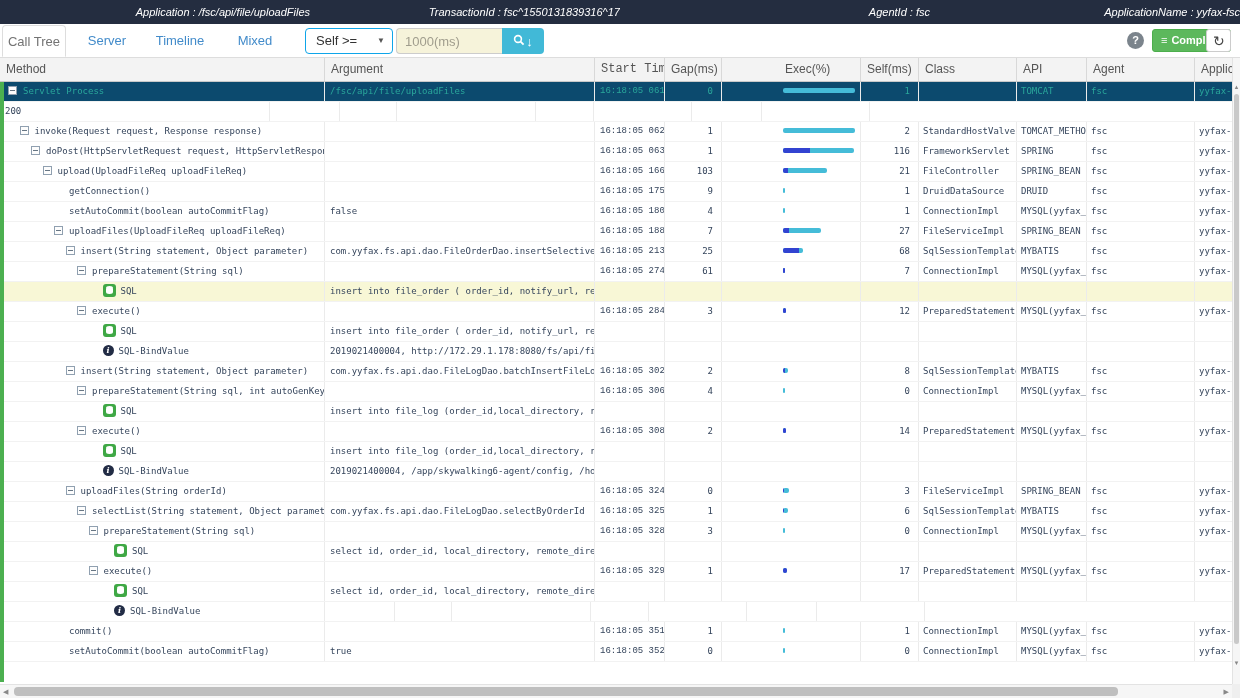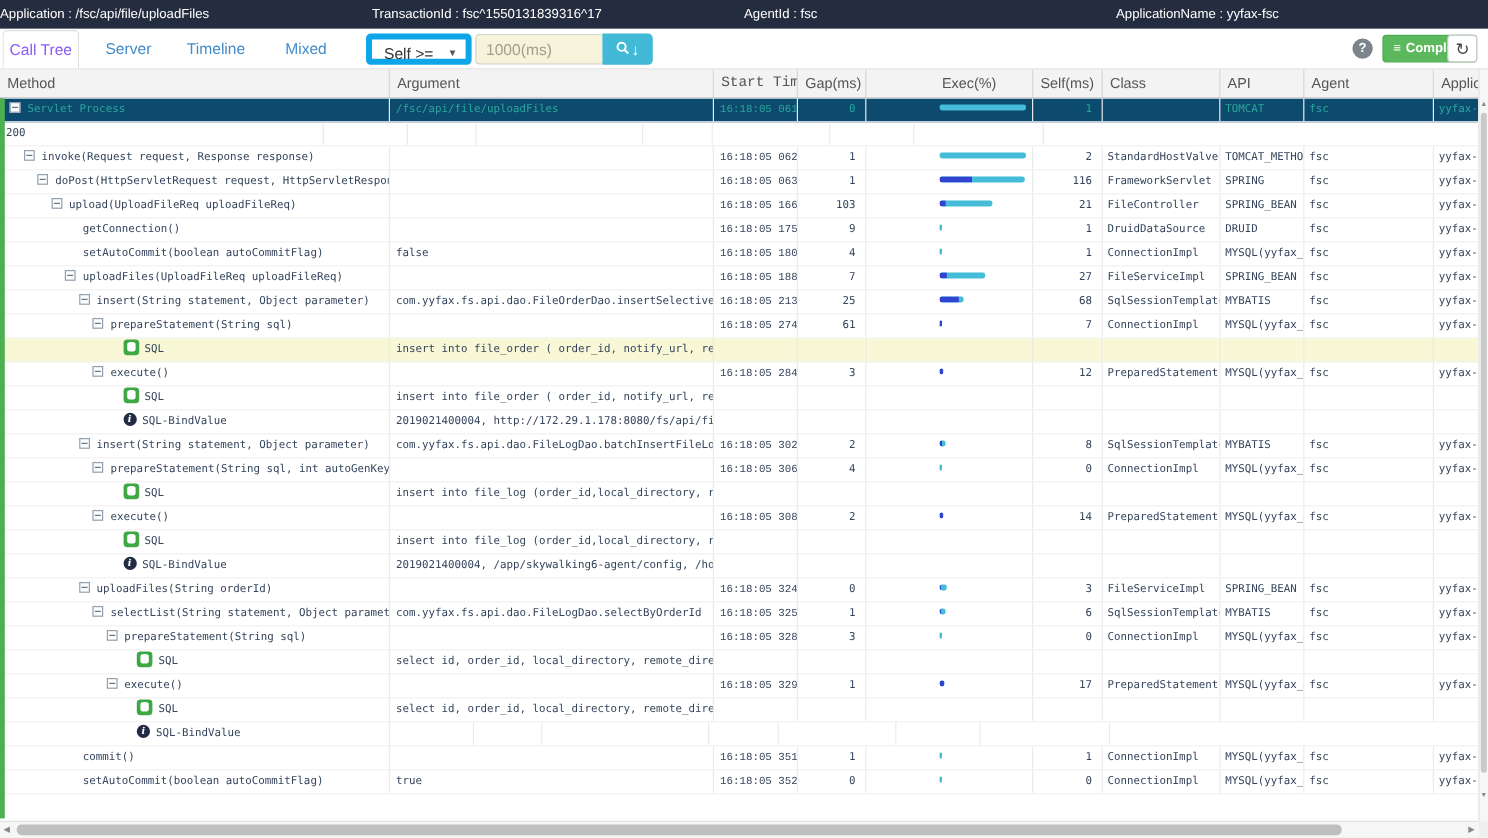--- a/index.html
+++ b/index.html
@@ -2,33 +2,33 @@
 <html><head>
 <meta charset="utf-8">
 <style>
   html,body{margin:0;padding:0;background:#e8e8e8;}
   #app{position:relative;width:1240px;height:698px;background:#fff;overflow:hidden;
        font-family:"Liberation Sans",sans-serif;}
 
   
   .topbar{position:absolute;top:0;left:0;width:1240px;height:24px;background:#242d40;
           display:flex;align-items:center;}
-  .topbar span{flex:1;text-align:left;color:#fff;font-size:11px;white-space:nowrap;overflow:hidden;}
+  .topbar span{flex:1;text-align:right;color:#fff;font-size:11px;white-space:nowrap;overflow:hidden;font-style:italic;}
 
   
   .toolbar{position:absolute;top:24px;left:0;width:1240px;height:34px;background:#fff;
            border-bottom:1px solid #ddd;box-sizing:border-box;}
   .tab{position:absolute;top:1px;height:32px;line-height:31px;font-size:13px;text-align:center;cursor:pointer;}
-  .tab-active{left:2px;width:64px;color:#8b5cf6;background:#fff;border:1px solid #ddd;border-bottom:1px solid #fff;
+  .tab-active{left:2px;width:64px;color:#737373;background:#fff;border:1px solid #ddd;border-bottom:1px solid #fff;
               border-radius:4px 4px 0 0;box-sizing:border-box;}
   .tab-link{color:#428bca;}
   .tab-sm{left:74px;width:66px;}
   .tab-tl{left:154px;width:52px;}
   .tab-mv{left:222px;width:66px;}
-  .filter-select{position:absolute;left:305px;top:4px;width:88px;height:26px;border:5px solid #0ea5e9;
+  .filter-select{position:absolute;left:305px;top:4px;width:88px;height:26px;border:1px solid #0ea5e9;
                  border-radius:4px;box-sizing:border-box;background:#fff;font-size:13px;color:#333;
                  line-height:24px;padding-left:10px;cursor:pointer;}
   .filter-caret{position:absolute;right:7px;top:0;font-size:8px;color:#555;line-height:24px;}
   .filter-input{position:absolute;left:396px;top:4px;width:106px;height:26px;box-sizing:border-box;
                 border:1px solid #ccc;border-right:none;border-radius:4px 0 0 4px;background:#f6f3da;
                 font-size:13px;color:#1d4ed8;padding:0 8px;font-family:"Liberation Sans",sans-serif;outline:none;}
   .filter-input::placeholder{color:#a09d8d;}
   .search-btn{position:absolute;left:502px;top:4px;width:42px;height:26px;background:#41b9d7;border:none;
               border-radius:0 4px 4px 0;color:#fff;cursor:pointer;display:flex;align-items:center;
               justify-content:center;gap:1px;}

